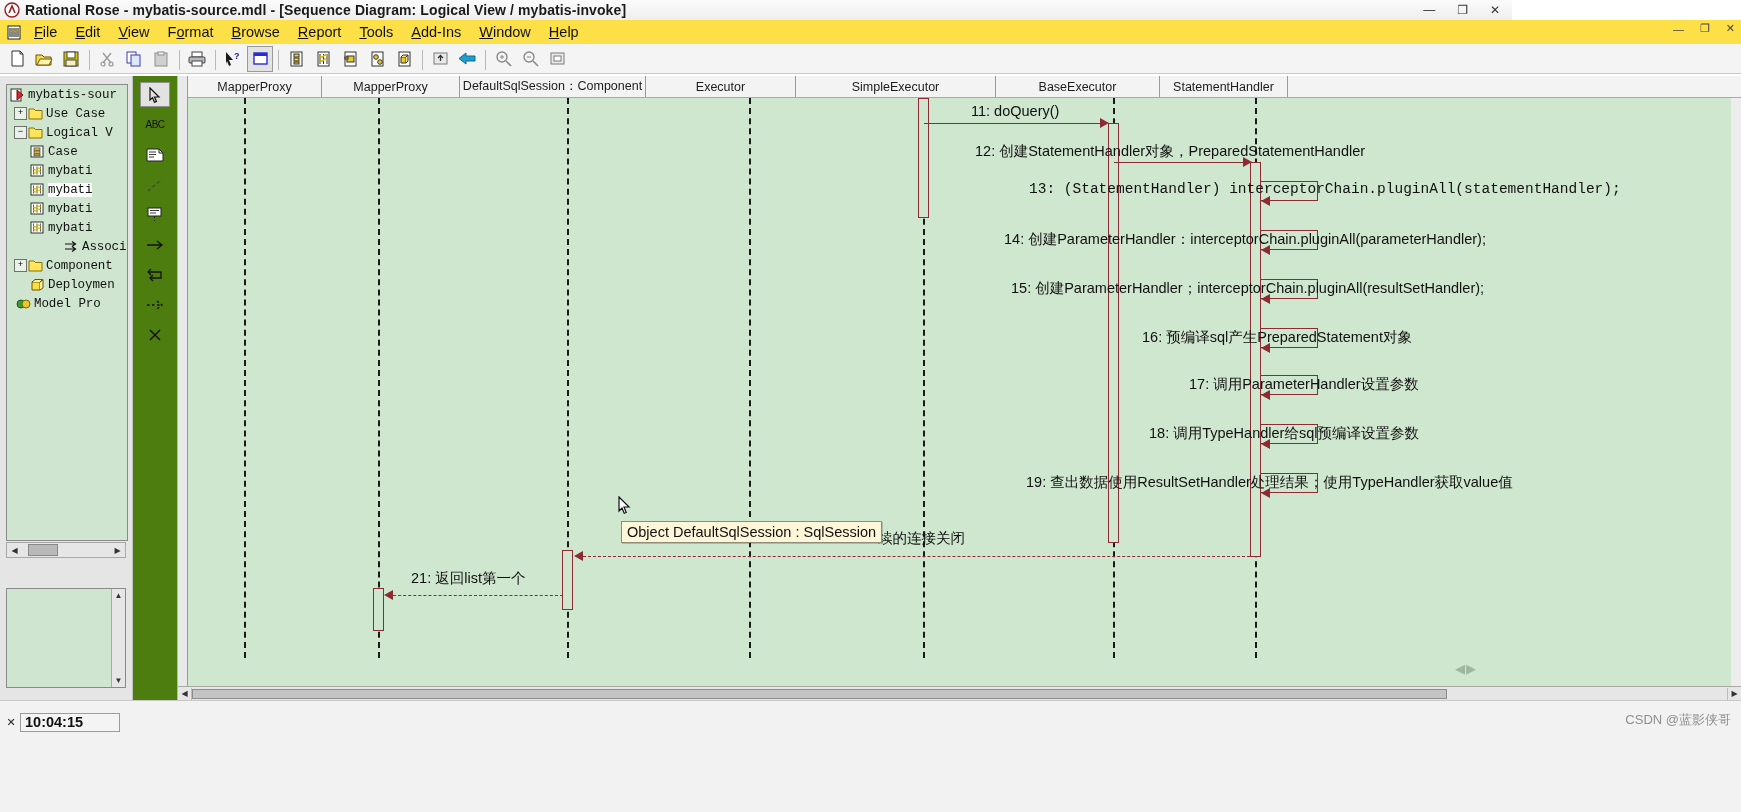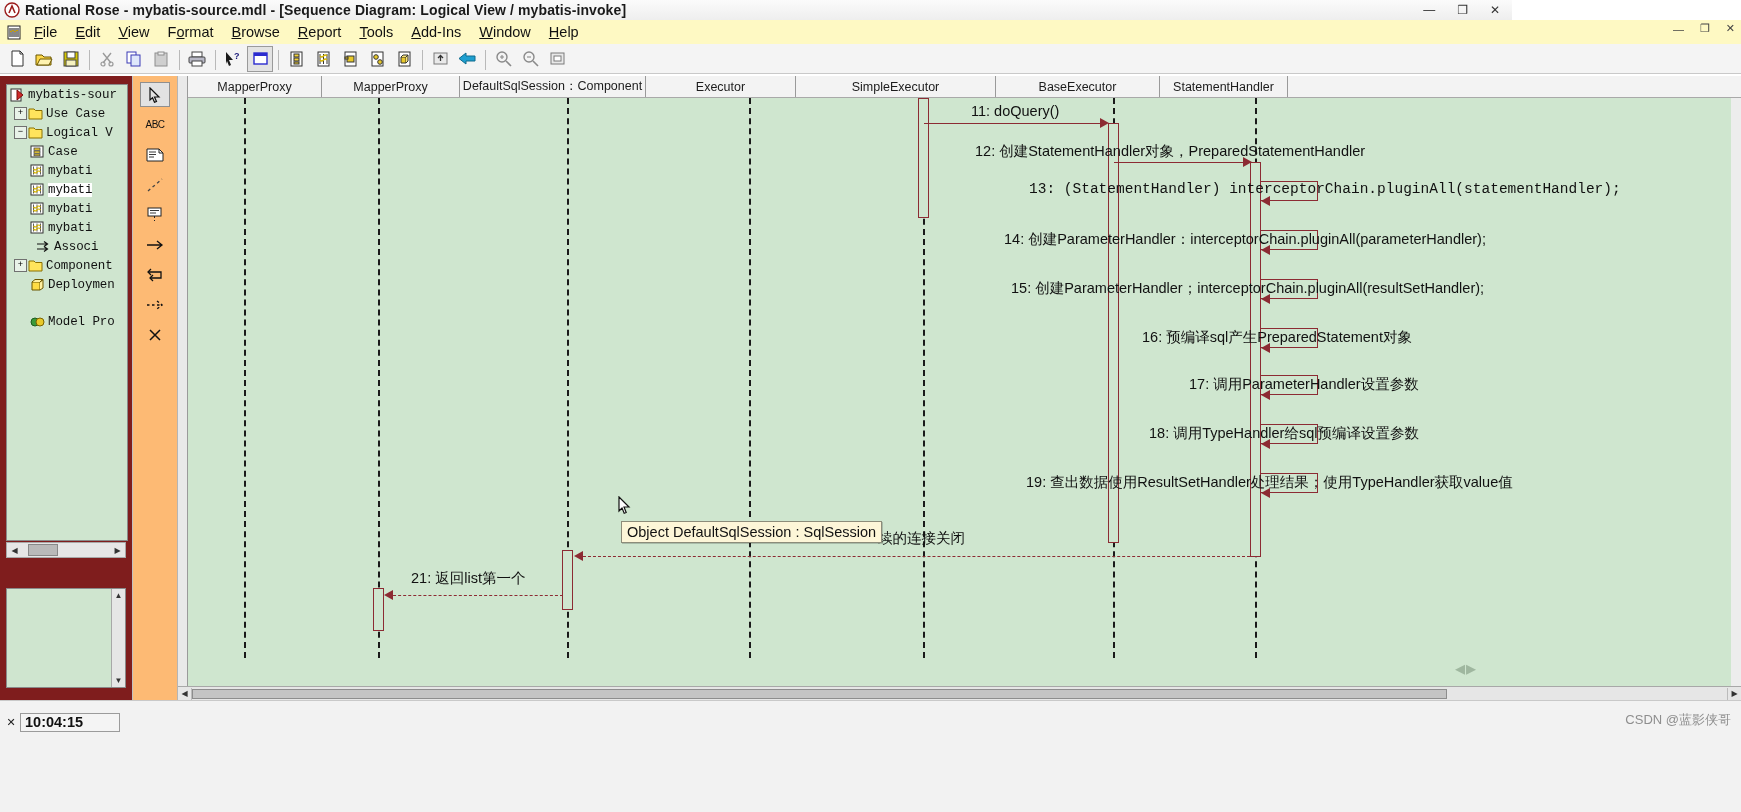--- a/index.html
+++ b/index.html
@@ -27,21 +27,21 @@
   .tb-title{
     font-size:14px;font-weight:bold;color:#1a1a1a;
     white-space:nowrap;letter-spacing:.1px;
   }
   .tb-btns{position:absolute;right:4px;top:0;height:20px;display:flex;align-items:center;gap:22px;padding-right:8px;}
   .tb-btns span{font-size:12px;color:#333;line-height:1;}
 
   
   .menubar{
     position:absolute;left:0;top:20px;width:1741px;height:24px;
-    background:#fef9c3;display:flex;align-items:center;
+    background:#fde047;display:flex;align-items:center;
     border-bottom:1px solid #dcdcdc;
   }
   .menu-appicon{width:22px;height:20px;margin-left:3px;display:flex;align-items:center;justify-content:center;}
   .menubar .mi{
     font-size:14.5px;color:#111;padding:1px 9px;white-space:nowrap;
     font-family:"Liberation Sans", sans-serif;
   }
   .menubar .mi u{text-decoration:underline;}
   .menu-right{position:absolute;right:6px;top:2px;display:flex;gap:16px;align-items:center;}
   .menu-right span{font-size:11px;color:#444;}
@@ -57,21 +57,21 @@
     display:flex;align-items:center;justify-content:center;
     border:1px solid transparent;box-sizing:border-box;flex:none;
   }
   .tbtn.pressed{border:1px solid #9a9a9a;background:#e3e3e3;}
   .tsep{width:9px;height:22px;flex:none;position:relative;}
   .tsep:before{content:"";position:absolute;left:4px;top:2px;width:1px;height:20px;background:#b9b9b9;}
 
   
   .browser{
     position:absolute;left:0;top:76px;width:132px;height:624px;
-    background:#7f1d1d;border-right:1px solid #c0c0c0;
+    background:#e5e5e5;border-right:1px solid #c0c0c0;
   }
   .tree{
     position:absolute;left:6px;top:8px;width:120px;height:455px;
     background:#cfe5cf;border:1px solid #8a8a8a;overflow:hidden;
   }
   .trow{height:19px;display:flex;align-items:center;white-space:nowrap;position:relative;}
   .tw{width:13px;height:13px;flex:none;display:flex;align-items:center;justify-content:center;}
   .tbox{
     width:11px;height:11px;border:1px solid #707070;background:#e8f2e8;
     font-size:9px;line-height:9px;text-align:center;color:#000;
@@ -98,21 +98,21 @@
   .ov-vbar{
     position:absolute;right:0;top:0;width:14px;height:100%;
     background:#e6e6e6;border-left:1px solid #a8a8a8;box-sizing:border-box;
     display:flex;flex-direction:column;justify-content:space-between;
   }
   .ov-arrow{height:13px;display:flex;align-items:center;justify-content:center;font-size:8px;color:#333;}
 
   
   .toolbox{
     position:absolute;left:133px;top:76px;width:45px;height:624px;
-    background:#fdba74;border-right:1px solid #b5b5b5;box-sizing:border-box;
+    background:#4d7c0f;border-right:1px solid #b5b5b5;box-sizing:border-box;
   }
   .tbx-btn{
     width:30px;height:25px;margin:1px auto 0 auto;
     display:flex;align-items:center;justify-content:center;
     border:1px solid transparent;box-sizing:border-box;
   }
   .tbx-btn.pressed{border:1px solid #8f8f8f;background:#e2e2e2;}
   .tbx-abc{font-family:"Liberation Sans",sans-serif;font-size:10px;letter-spacing:-.5px;color:#111;}
 
   
@@ -461,21 +461,21 @@
           <svg width="14" height="13" viewBox="0 0 14 13">
               <rect x="1" y="1" width="12" height="11" fill="#fff" stroke="#333"></rect>
               <path d="M3.5 2.5v8M7 2.5v8M10.5 2.5v8" stroke="#333" stroke-width=".8"></path>
               <path d="M3.5 5q1.7 2 3.5 0t3.5 0" fill="none" stroke="#d4b400" stroke-width="1.2"></path>
               <path d="M3.5 8q1.7 2 3.5 0t3.5 0" fill="none" stroke="#d4b400" stroke-width="1.2"></path>
             </svg>
         </div>
         <div class="tlabel">mybati</div>
       </div>
 
-      <div class="trow" style="padding-left:28px;">
+      <div class="trow" style="padding-left:28px;margin-left:28px;">
         <div class="tico">
           <svg width="15" height="13" viewBox="0 0 15 13">
               <path d="M1 4h10M8 1.5L11.5 4 8 6.5" fill="none" stroke="#111" stroke-width="1.2"></path>
               <path d="M1 9h10M8 6.5L11.5 9 8 11.5" fill="none" stroke="#111" stroke-width="1.2"></path>
             </svg>
         </div>
         <div class="tlabel">Associ</div>
       </div>
 
       <div class="trow" style="padding-left:7px;">
@@ -493,21 +493,21 @@
       <div class="trow" style="padding-left:22px;">
         <div class="tico">
           <svg width="15" height="14" viewBox="0 0 15 14">
               <path d="M2 4h8v8H2z" fill="#ffdd44" stroke="#6b5600"></path>
               <path d="M2 4l3-2.5h8L10 4M10 4l3-2.5V10l-3 2" fill="#fff0a0" stroke="#6b5600"></path>
             </svg>
         </div>
         <div class="tlabel">Deploymen</div>
       </div>
 
-      <div class="trow" style="padding-left:22px;margin-top:18px;">
+      <div class="trow" style="padding-left:8px;">
         <div class="tico">
           <svg width="15" height="14" viewBox="0 0 15 14">
               <circle cx="5" cy="7" r="4" fill="#3a9a3a" stroke="#1d5c1d"></circle>
               <circle cx="10" cy="7" r="4" fill="#e8c92a" stroke="#7a6300"></circle>
             </svg>
         </div>
         <div class="tlabel">Model Pro</div>
       </div>
     </div>
 

